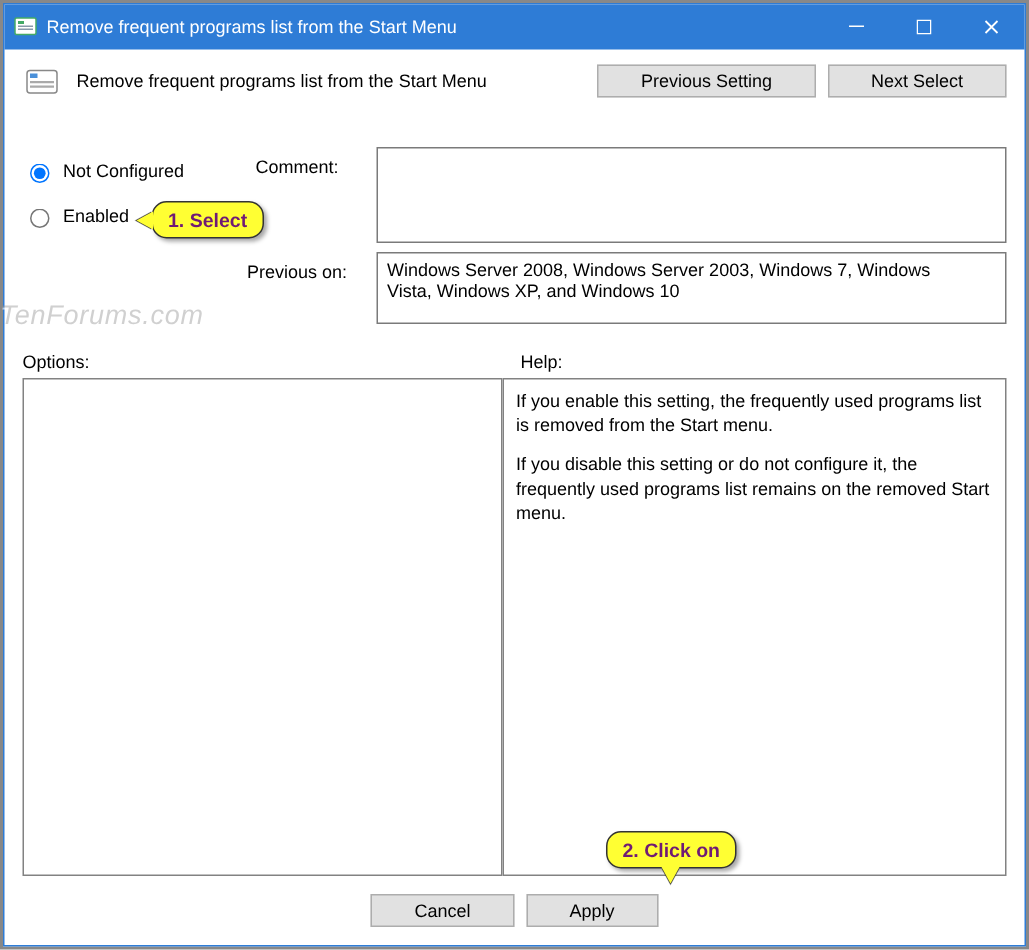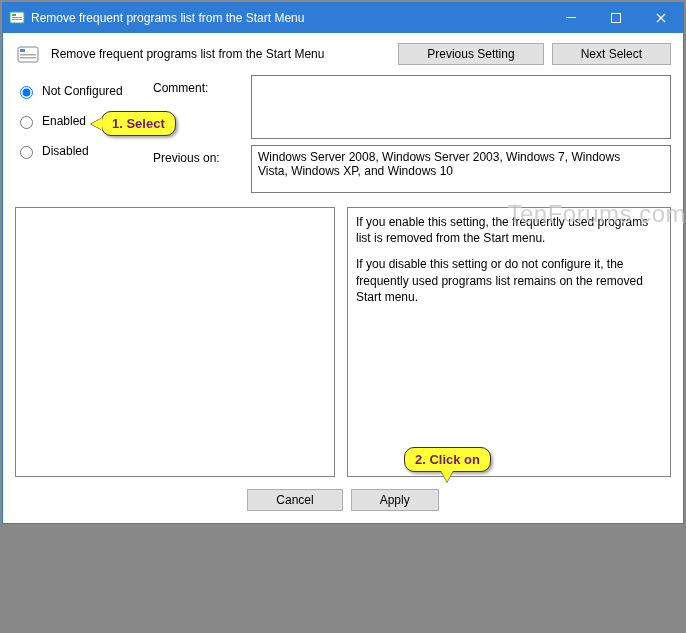--- a/index.html
+++ b/index.html
@@ -8,21 +8,21 @@
     font-family: "Segoe UI", Tahoma, sans-serif;
     font-size: 12px;
     background: #888;
     width: 686px;
     height: 633px;
     overflow: hidden;
     position: relative;
   }
   .window {
     width: 682px;
-    height: 522px;
+    height: 629px;
     background: #fff;
     border: 1px solid #2e7cd6;
     position: absolute;
     top: 2px; left: 2px;
   }
   .titlebar {
     height: 30px;
     background: #2e7cd6;
     color: #fff;
     display: flex;
@@ -68,46 +68,47 @@
     cursor: pointer;
   }
   .btn.default { border: 1px solid #0078d7; background:#e1e1e1; box-shadow: inset 0 0 0 1px #0078d7; }
 
   .config-area {
     display: grid;
     grid-template-columns: 130px 90px 1fr;
     gap: 6px 8px;
     align-items: start;
     margin-bottom: 8px;
+    margin-top: 23px;
   }
   .radio-group { grid-column: 1; grid-row: 1 / span 3; padding-top:2px; }
   .radio-option { display: flex; align-items: center; gap: 6px; margin: 6px 0 14px 0; font-size: 12px; position:relative;}
   .radio-option input { width:13px; height:13px; }
-  .label-cell { grid-column: 2; text-align: left; padding-top: 6px; }
+  .label-cell { grid-column: 2; text-align: center; padding-top: 6px; }
   .comment-box, .supported-box {
     grid-column: 3;
     width: 100%;
     resize: none;
     font-family: inherit;
     font-size: 12px;
     padding: 4px 18px 4px 6px;
     border: 1px solid #7a7a7a;
     background: #fff;
     overflow-y: scroll;
   }
   .comment-box { height: 64px; }
   .supported-box { height: 48px; color: #000; background:#fff; }
   .supported-box[readonly] { color:#000; }
   
   .section-labels { display:flex; gap:12px; margin-top:4px; margin-bottom:4px;}
   .section-labels > div:first-child { width: 320px; }
   
   .panes {
     display: flex;
-    gap: 12px;
+    gap: 0;
     flex: 1;
     min-height: 0;
     margin-bottom: 10px;
   }
   .pane {
     border: 1px solid #828282;
     background: #fff;
     overflow: auto;
     padding: 6px 8px;
     font-size: 12px;
@@ -151,28 +152,29 @@
   .callout.bottom-tail::after {
     bottom: -11px; left: 50%; transform: translateX(-50%);
     border-left: 6px solid transparent;
     border-right: 6px solid transparent;
     border-top: 11px solid #ffff33;
     filter: drop-shadow(0 1px 0 #333);
   }
   .watermark {
     position: absolute;
     top: 200px; left: 0; right: 0;
-    text-align: right;
-    font-size: 24px;
+    text-align: left;
+    font-size: 18px;
     color: rgba(150,150,150,.45);
     font-weight: 400;
     letter-spacing: .5px;
     font-family: "Segoe UI", sans-serif;
     pointer-events: none;
     text-shadow: 0 1px 0 rgba(255,255,255,.6);
+    font-style: italic;
   }
 </style>
 </head>
 <body>
 
 <div class="window">
 
   <div class="titlebar">
     <span class="app-icon">
       <svg width="16" height="16" viewBox="0 0 16 16">
@@ -220,33 +222,33 @@
       <div class="radio-group">
         <label class="radio-option">
           <input type="radio" name="state" checked="" style="">
           <span>Not Configured</span>
         </label>
         <label class="radio-option">
           <input type="radio" name="state" style="">
           <span>Enabled</span>
           <div class="callout left-tail" style="left:86px; top:-2px;">1. Select</div>
         </label>
-        <label class="radio-option">
-          <input type="radio" name="state" style="">
-          <span>Disabled</span>
-        </label>
       </div>
 
       <div class="label-cell" style="grid-row:1;">Comment:</div>
       <textarea class="comment-box" style="grid-row: 1;"></textarea>
 
       <div class="label-cell" style="grid-row:2;">Previous on:</div>
       <textarea class="supported-box" style="grid-row: 2;" readonly="">Windows Server 2008, Windows Server 2003, Windows 7, Windows Vista, Windows XP, and Windows 10</textarea>
     </div>
 
+    <div class="section-labels">
+      <div>Options:</div>
+      <div>Help:</div>
+    </div>
 
     <div class="panes">
       <div class="pane options-pane"></div>
       <div class="pane help-pane">
         <p style="margin:0 0 10px 0;">If you enable this setting, the frequently used programs list is removed from the Start menu.</p>
         <p style="margin:0;">If you disable this setting or do not configure it, the frequently used programs list remains on the removed Start menu.</p>
       </div>
     </div>
 
     <div class="button-row">

